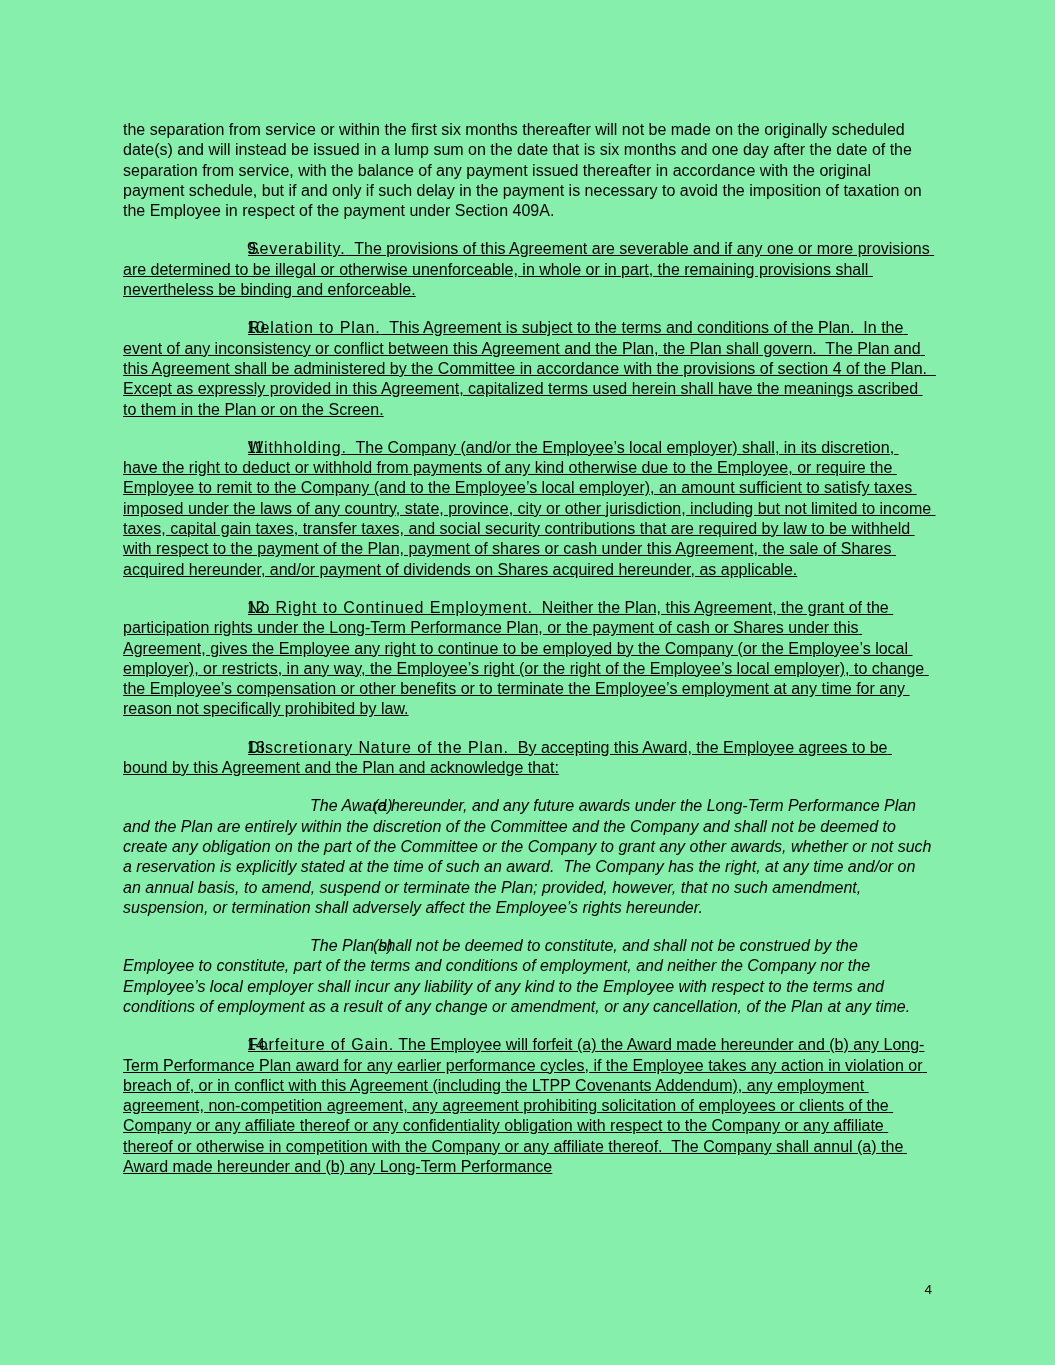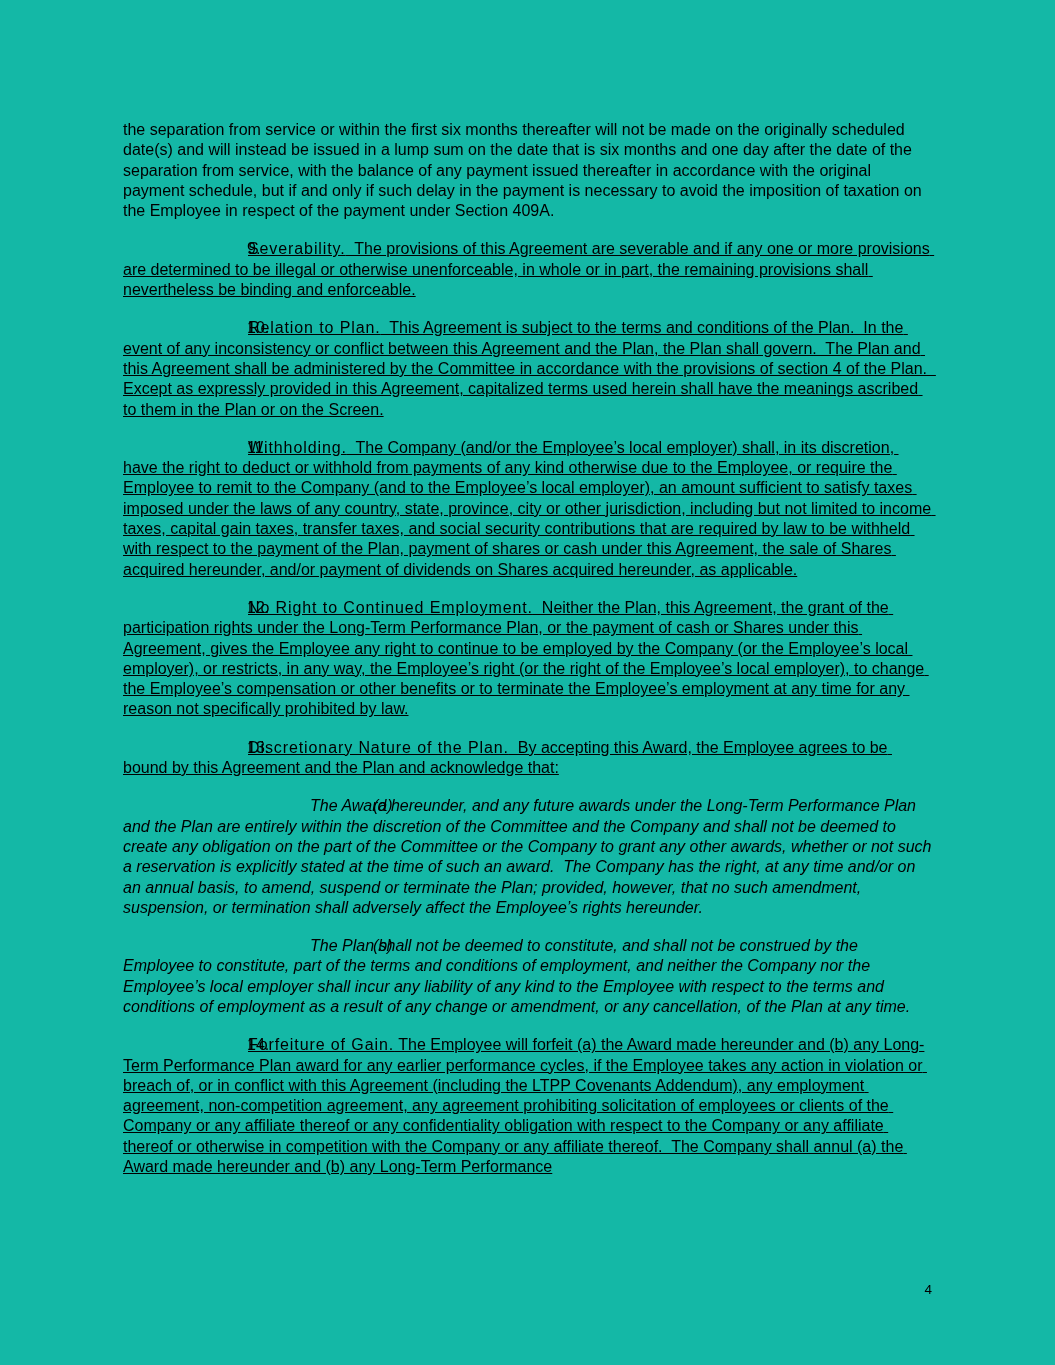--- a/index.html
+++ b/index.html
@@ -4,21 +4,21 @@
 <style>
   html, body {
     margin: 0;
     padding: 0;
     background: #ffffff;
   }
   .page {
     position: relative;
     width: 1055px;
     height: 1365px;
-    background: #14b8a6;
+    background: #86efac;
     color: #000000;
     font-family: "Liberation Sans", "DejaVu Sans", sans-serif;
     overflow: hidden;
   }
   .content {
     position: absolute;
     left: 123px;
     top: 120px;
     width: 809px;
   }

